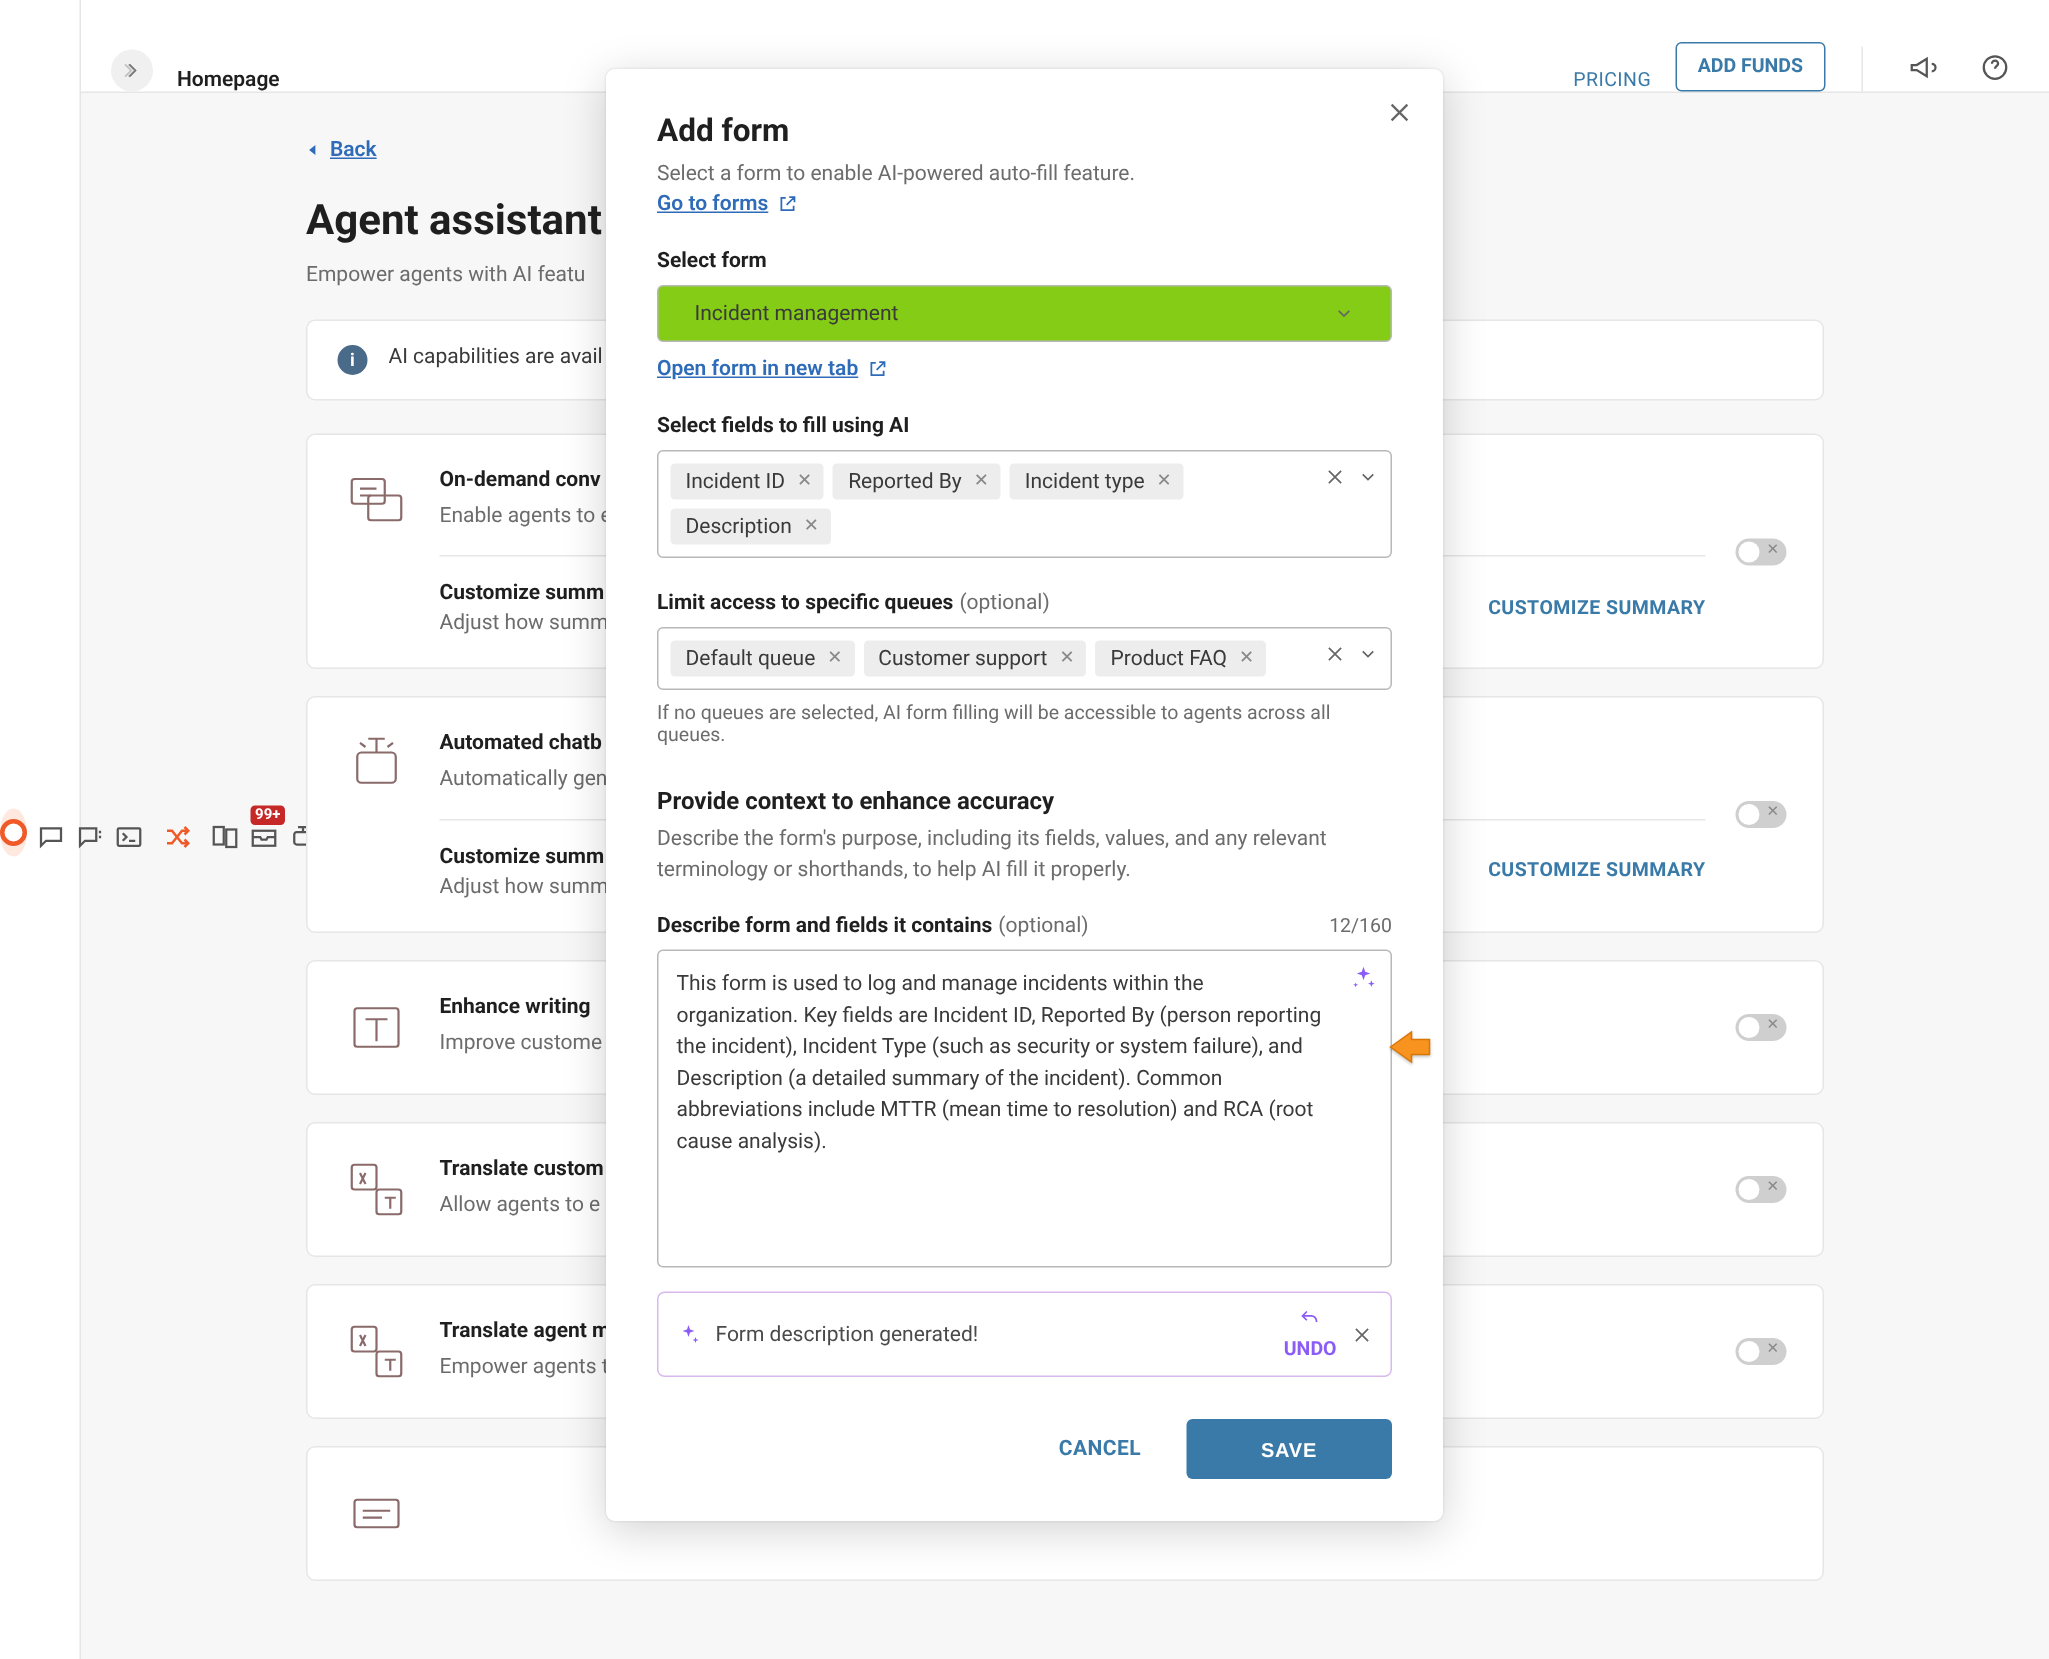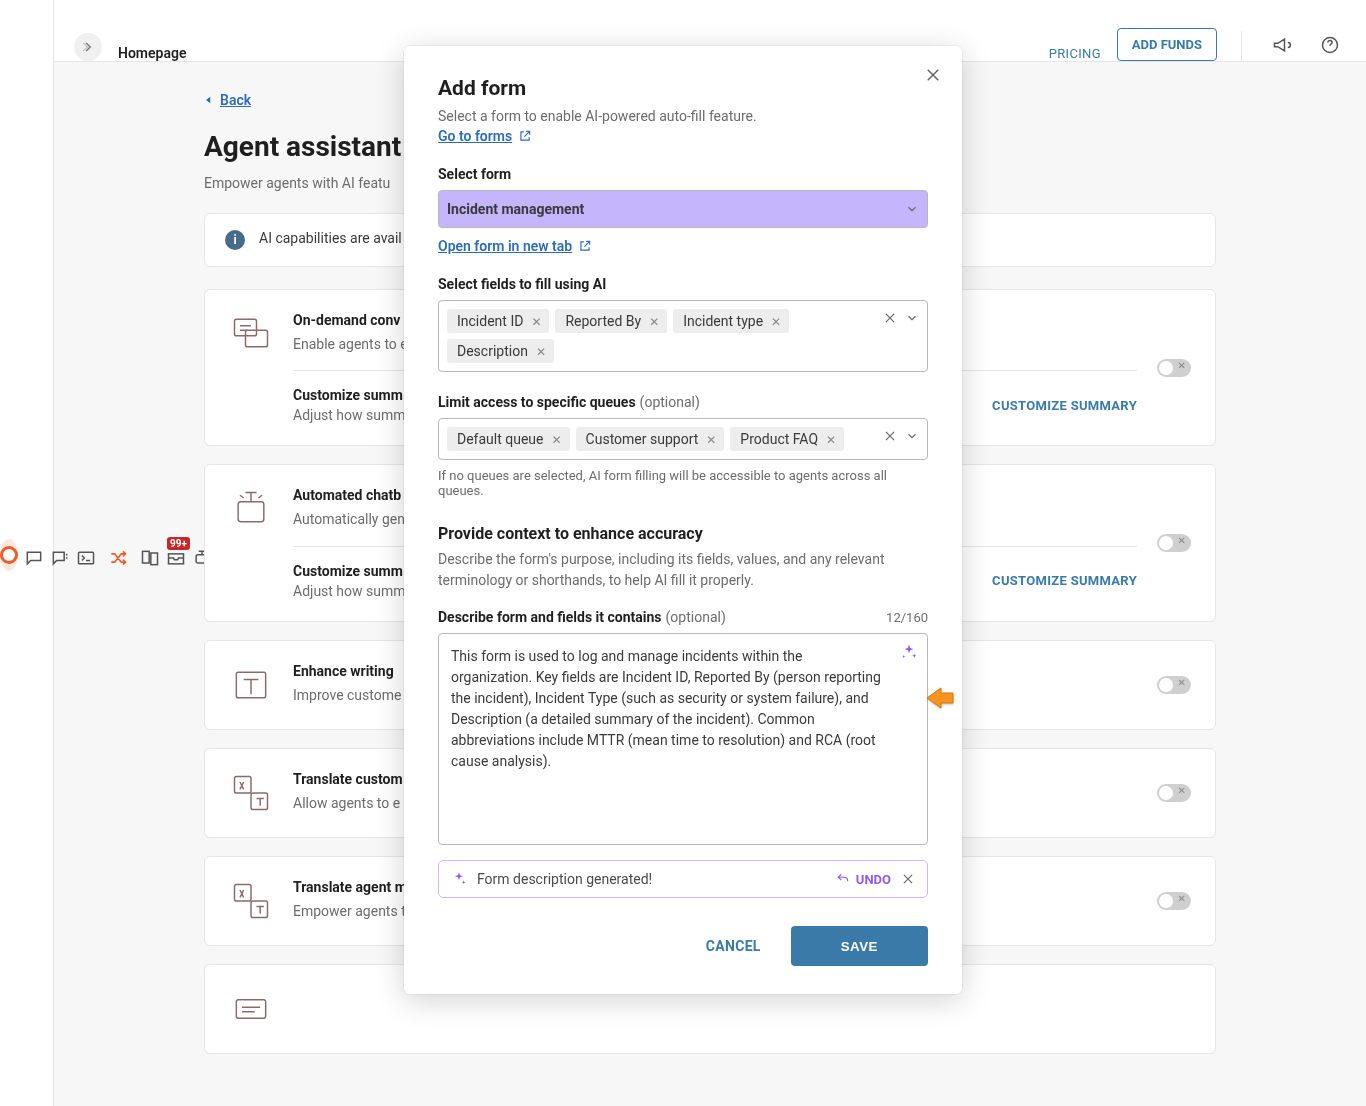--- a/index.html
+++ b/index.html
@@ -83,38 +83,38 @@
     width:558px; background:#fff; border-radius:6px;
     box-shadow:0 6px 30px rgba(0,0,0,.18), 0 0 0 1px rgba(0,0,0,.04);
     padding:30px 34px 28px; max-height:1020px;
   }
   .modal-close { position:absolute; top:16px; right:16px; color:#666; cursor:pointer; padding:4px;}
   .modal h2 { margin:0 0 8px; font-size:21px; color:var(--text-dark);}
   .modal-desc { color:var(--text-muted); margin-bottom:4px;}
   .modal-link { color:var(--link); font-weight:600; text-decoration:underline; display:inline-flex; align-items:center; gap:6px; cursor:pointer;}
   .field-label { font-weight:700; color:var(--text-dark); margin-top:22px; margin-bottom:8px; display:block;}
   .field-label .optional { font-weight:400; color:var(--text-muted); margin-left:4px;}
-  .select-like { border:1px solid #b8b8b8; border-radius:4px; padding:10px 8px; display:flex; align-items:center; justify-content:space-between; cursor:pointer; background:#c4b5fd;font-weight:bold;}
+  .select-like { border:1px solid #b8b8b8; border-radius:4px; padding:10px 24px; display:flex; align-items:center; justify-content:space-between; cursor:pointer; background:#84cc16;}
   .chev { color:#666; }
   .tag-box { border:1px solid #b8b8b8; border-radius:4px; padding:8px 40px 8px 8px; display:flex; flex-wrap:wrap; gap:6px; position:relative; background:#fff;}
   .tag-box-controls { position:absolute; right:8px; top:10px; display:flex; gap:8px; color:#666;}
-  .tag { background:#ededed; border-radius:3px; padding:4px 8px 4px 10px; display:inline-flex; align-items:flex-end; gap:8px; font-size:14px;}
+  .tag { background:#ededed; border-radius:3px; padding:4px 8px 4px 10px; display:inline-flex; align-items:flex-start; gap:8px; font-size:14px;}
   .tag-x { color:#888; cursor:pointer; font-size:12px;}
   .help-text { color:var(--text-muted); font-size:13px; margin-top:8px;}
   .section-hdr { font-weight:700; font-size:16px; color:var(--text-dark); margin-top:26px;}
   .section-sub { color:var(--text-muted); line-height:1.5; margin-top:6px;}
   .desc-label-row { display:flex; justify-content:space-between; align-items:baseline; margin-top:18px; margin-bottom:8px;}
   .counter { color:var(--text-muted); font-size:13px;margin-left:12px;}
   .textarea-wrap { position:relative;}
   .textarea { width:100%; height:212px; border:1px solid #b8b8b8; border-radius:4px; padding:12px 40px 12px 12px; resize:none; font-family:inherit; font-size:14px; line-height:1.5; color:var(--text);}
   .textarea-ai { position:absolute; top:10px; right:10px; color:var(--purple); cursor:pointer;}
   .ai-toast { margin-top:12px; border:1px solid #d9b8ee; border-radius:5px; padding:10px 12px; display:flex; align-items:center; gap:10px; color:#4a4a4a;}
   .ai-toast .sparkle { color:var(--purple);}
   .ai-toast .spacer { flex:1;}
-  .ai-undo { color:var(--purple); font-weight:700; font-size:13px; display:inline-flex; align-items:center; gap:6px; cursor:pointer;}
+  .ai-undo { color:var(--purple); font-weight:700; font-size:13px; display:inline-flex; align-items:center; gap:6px; cursor:pointer;flex-direction:column;}
   .ai-toast-x { color:#666; cursor:pointer;}
   .modal-footer { display:flex; justify-content:flex-end; gap:14px; margin-top:28px;}
   .btn-text { color:var(--primary); font-weight:700; letter-spacing:.3px; padding:12px 16px; cursor:pointer;}
   .btn-primary { background:var(--primary); color:#fff; font-weight:700; letter-spacing:.5px; padding:12px 50px; border-radius:4px; cursor:pointer; border:none;}
 
   
   .annot-arrow { position:absolute; font-size:28px; color:#f59e0b; filter:drop-shadow(0 1px 1px rgba(0,0,0,.25));}
 
   svg { display:block; }
 </style>

